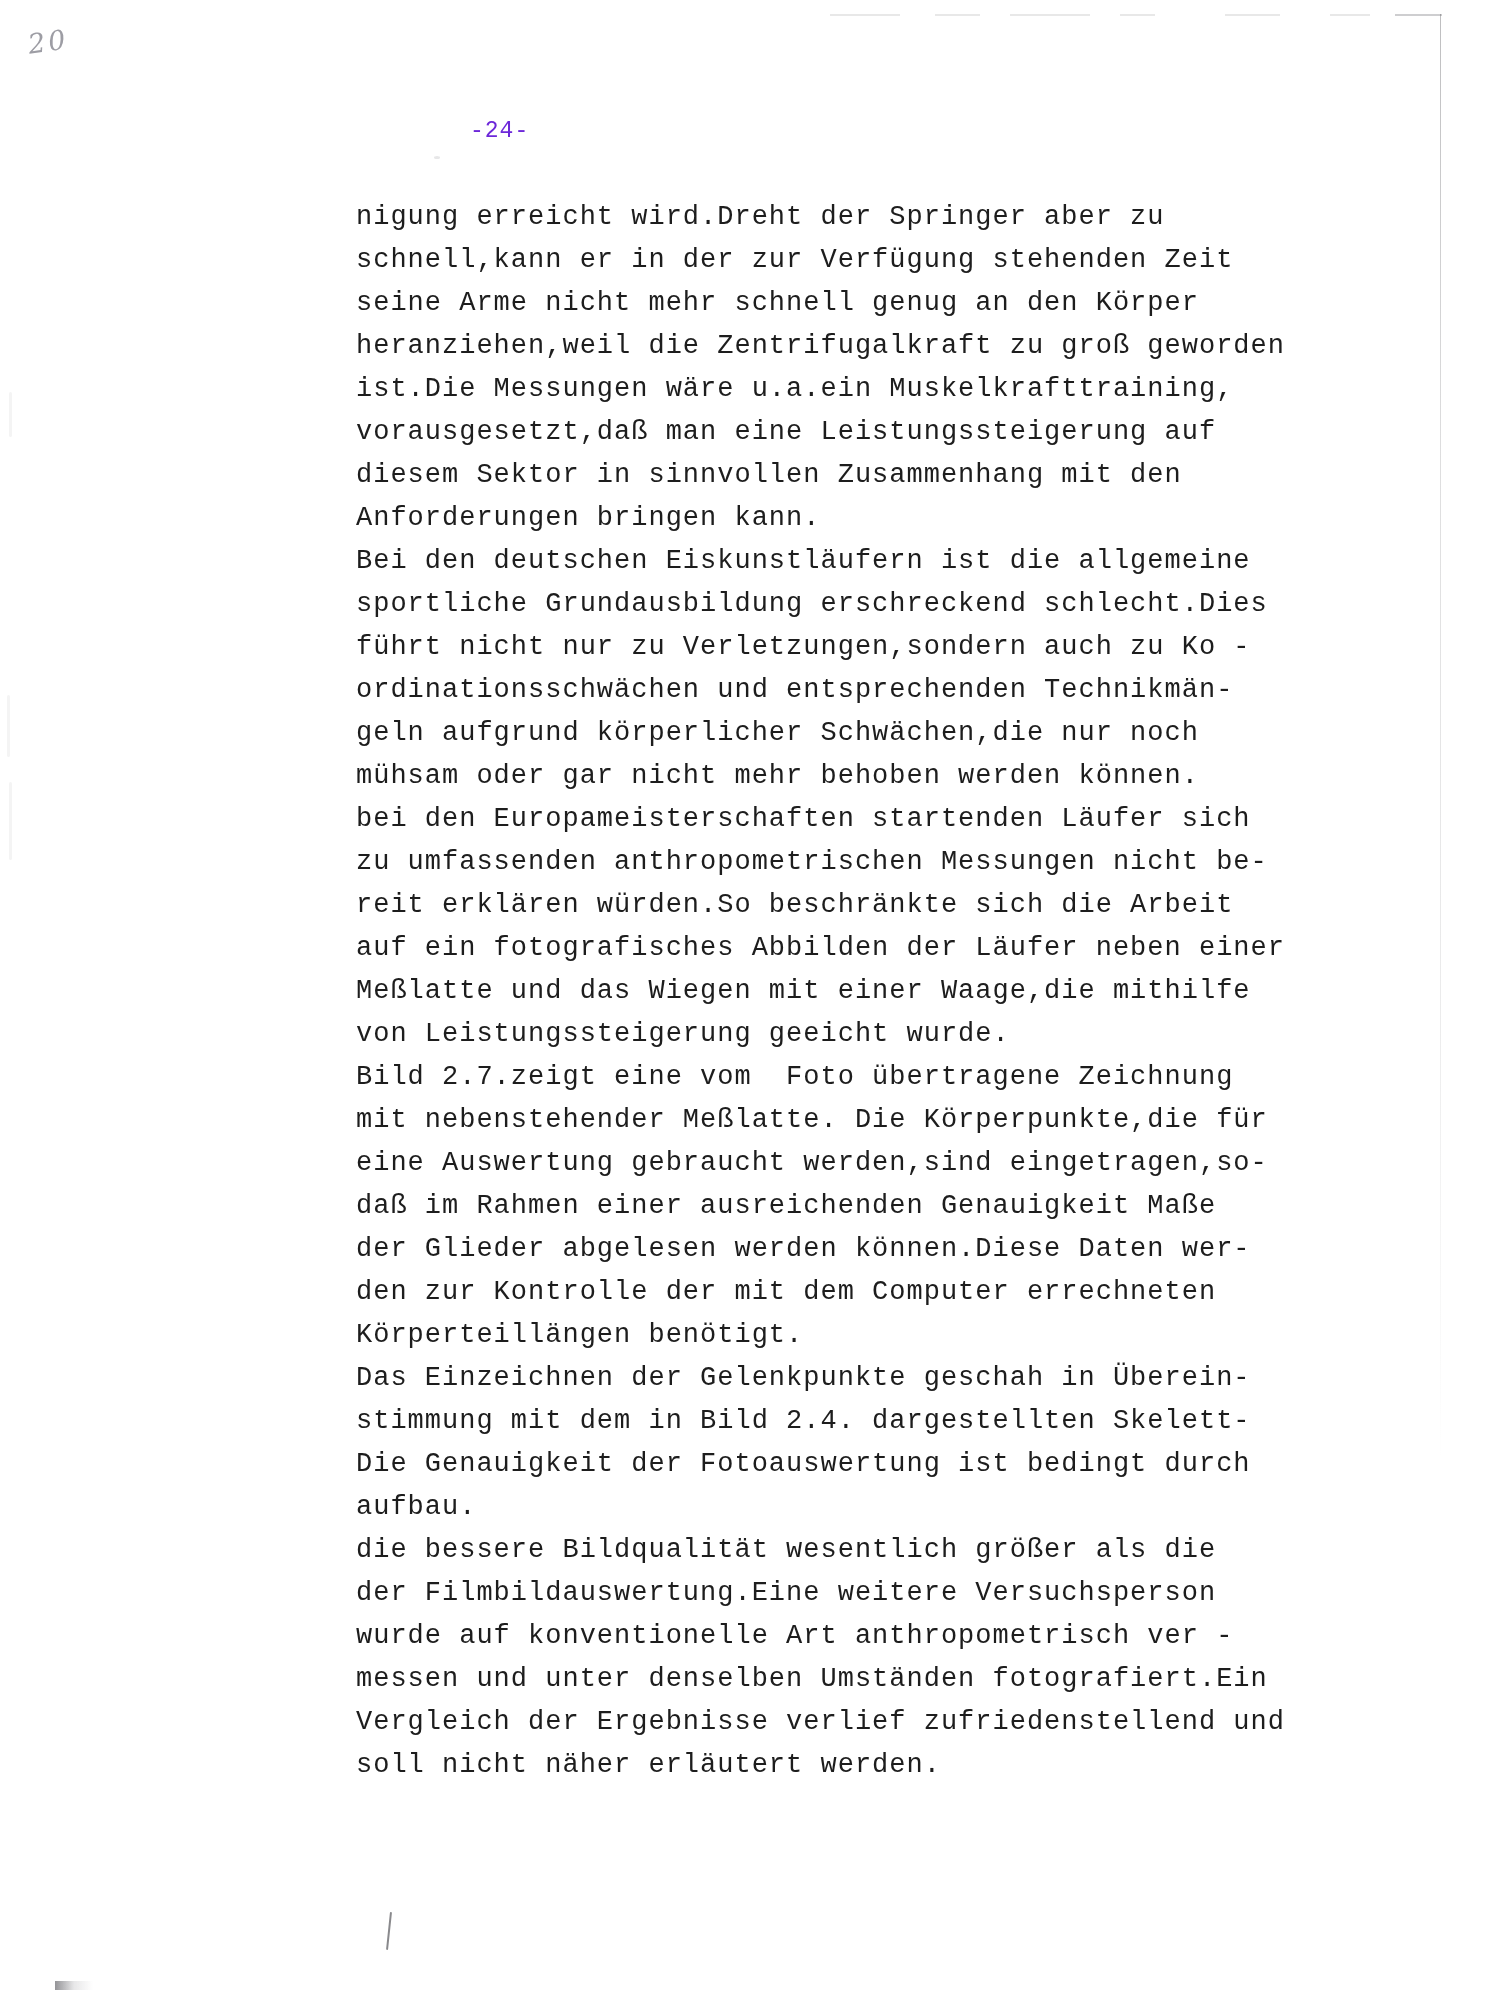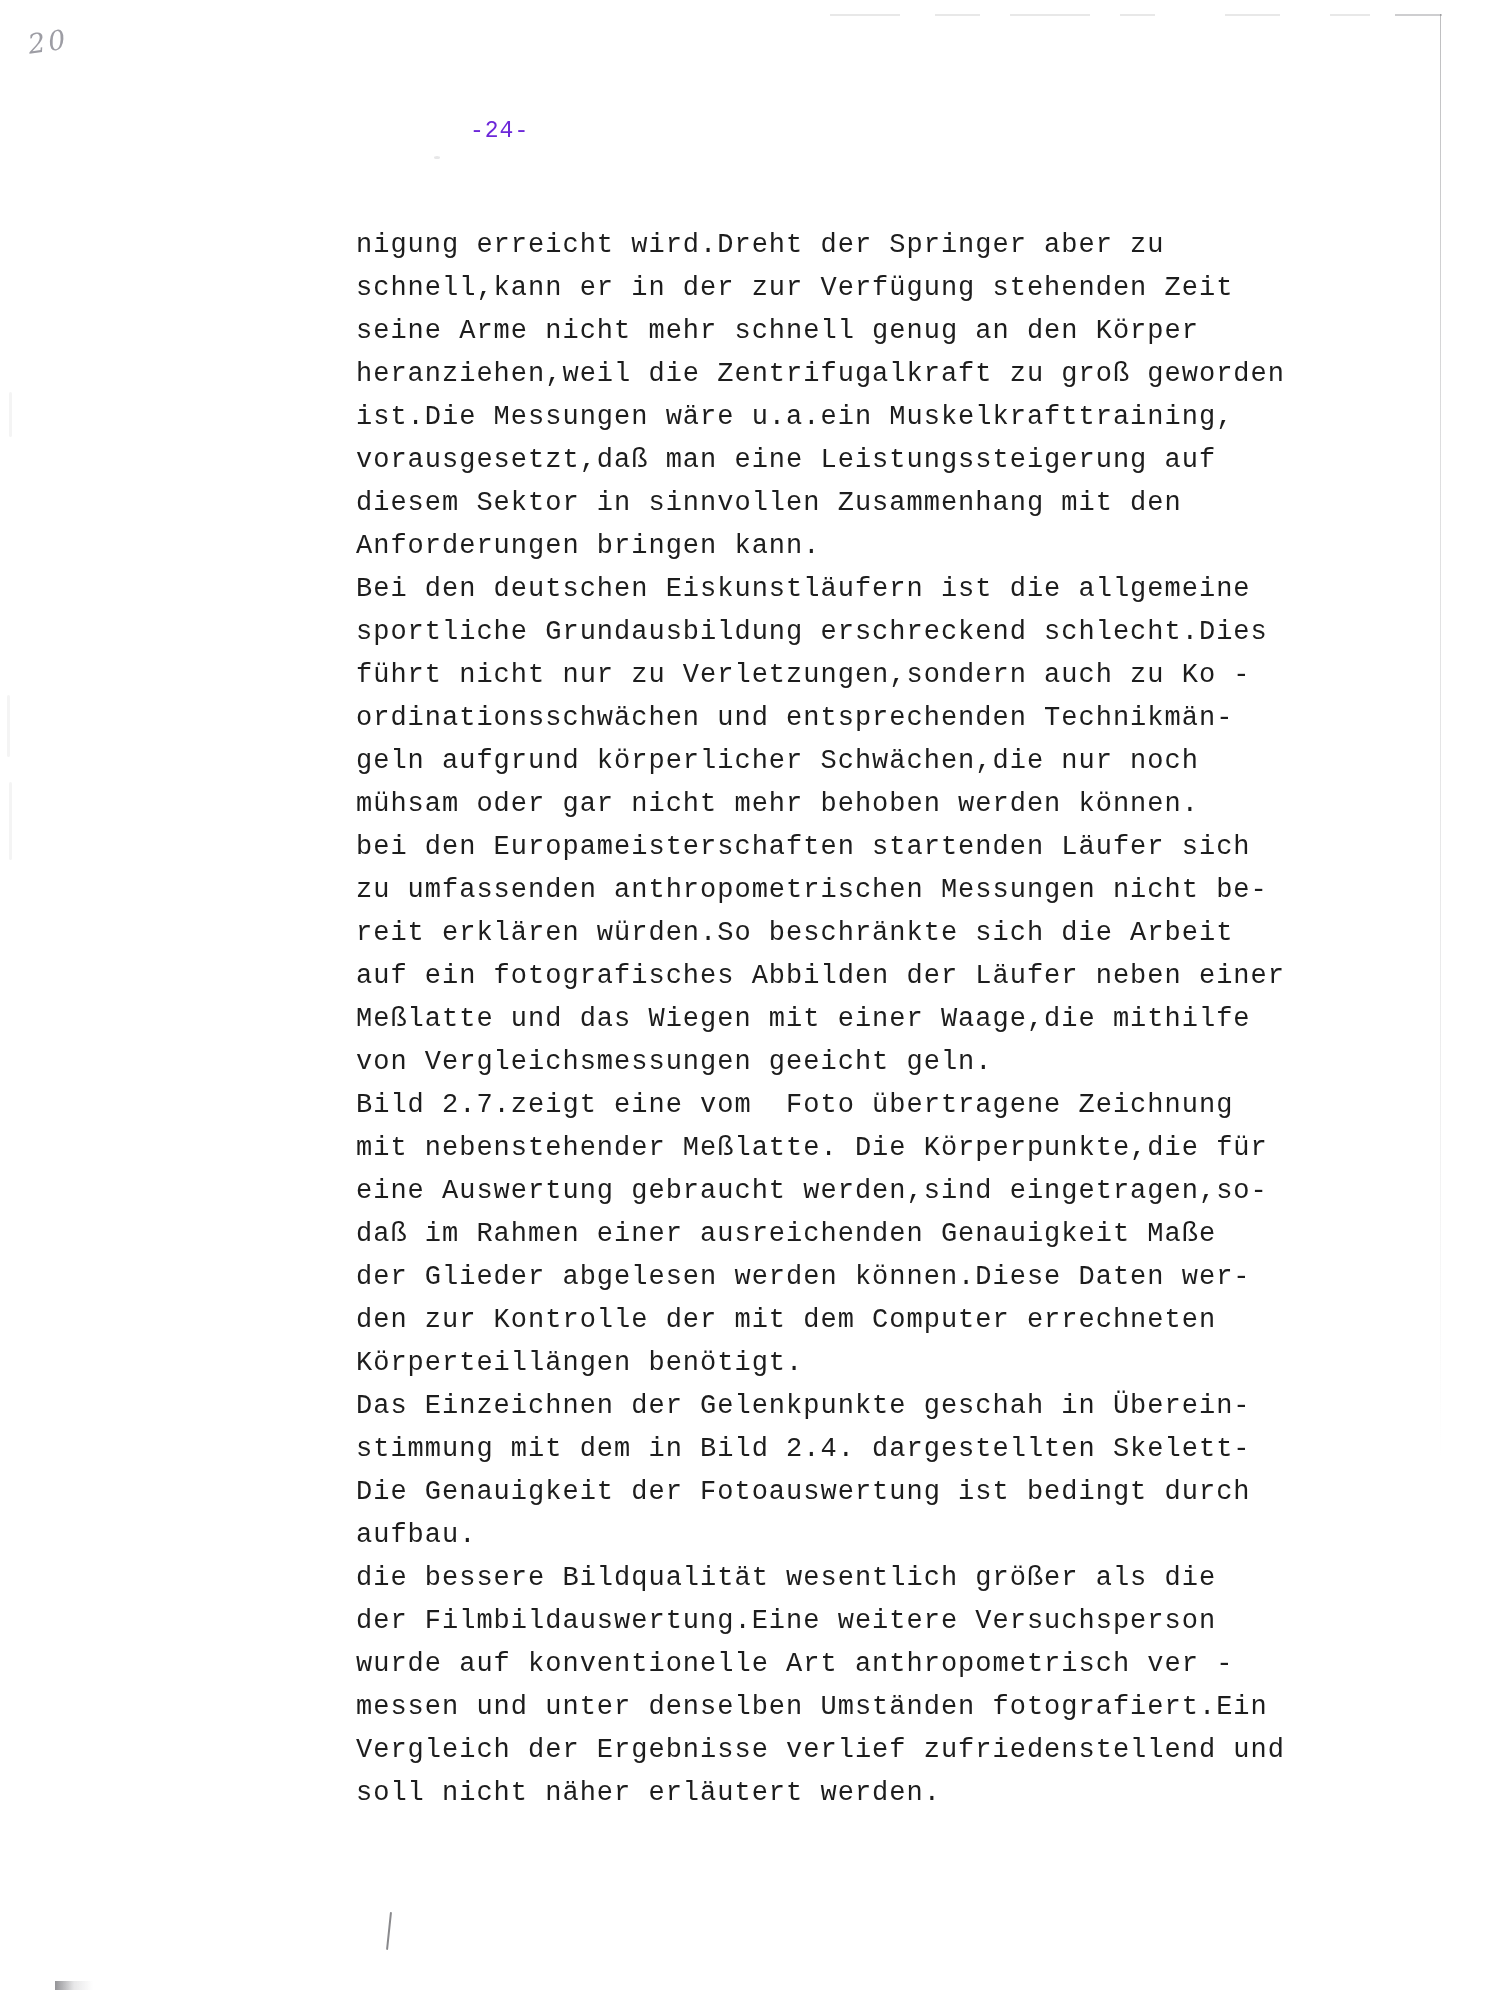--- a/index.html
+++ b/index.html
@@ -34,21 +34,21 @@
     left: 470px;
     top: 118px;
     font-size: 23px;
     letter-spacing: 1px;
     color: #6d28d9;
   }
   
   .body-text {
     position: absolute;
     left: 356px;
-    top: 224px;
+    top: 196px;
     font-size: 27px;
     line-height: 43px;
     letter-spacing: 1px;
     color: #1d1d1d;
   }
   .body-text .line {
     white-space: pre;
     height: 43px;
   }
   
@@ -137,21 +137,21 @@
       <div class="line">sportliche Grundausbildung erschreckend schlecht.Dies</div>
       <div class="line">führt nicht nur zu Verletzungen,sondern auch zu Ko -</div>
       <div class="line">ordinationsschwächen und entsprechenden Technikmän-</div>
       <div class="line">geln aufgrund körperlicher Schwächen,die nur noch</div>
       <div class="line">mühsam oder gar nicht mehr behoben werden können.</div>
       <div class="line">bei den Europameisterschaften startenden Läufer sich</div>
       <div class="line">zu umfassenden anthropometrischen Messungen nicht be-</div>
       <div class="line">reit erklären würden.So beschränkte sich die Arbeit</div>
       <div class="line">auf ein fotografisches Abbilden der Läufer neben einer</div>
       <div class="line">Meßlatte und das Wiegen mit einer Waage,die mithilfe</div>
-      <div class="line">von Vergleichsmessungen geeicht geln.</div>
+      <div class="line">von Leistungssteigerung geeicht wurde.</div>
       <div class="line">Bild 2.7.zeigt eine vom  Foto übertragene Zeichnung</div>
       <div class="line">mit nebenstehender Meßlatte. Die Körperpunkte,die für</div>
       <div class="line">eine Auswertung gebraucht werden,sind eingetragen,so-</div>
       <div class="line">daß im Rahmen einer ausreichenden Genauigkeit Maße</div>
       <div class="line">der Glieder abgelesen werden können.Diese Daten wer-</div>
       <div class="line">den zur Kontrolle der mit dem Computer errechneten</div>
       <div class="line">Körperteillängen benötigt.</div>
       <div class="line">Das Einzeichnen der Gelenkpunkte geschah in Überein-</div>
       <div class="line">stimmung mit dem in Bild 2.4. dargestellten Skelett-</div>
       <div class="line">Die Genauigkeit der Fotoauswertung ist bedingt durch</div>

